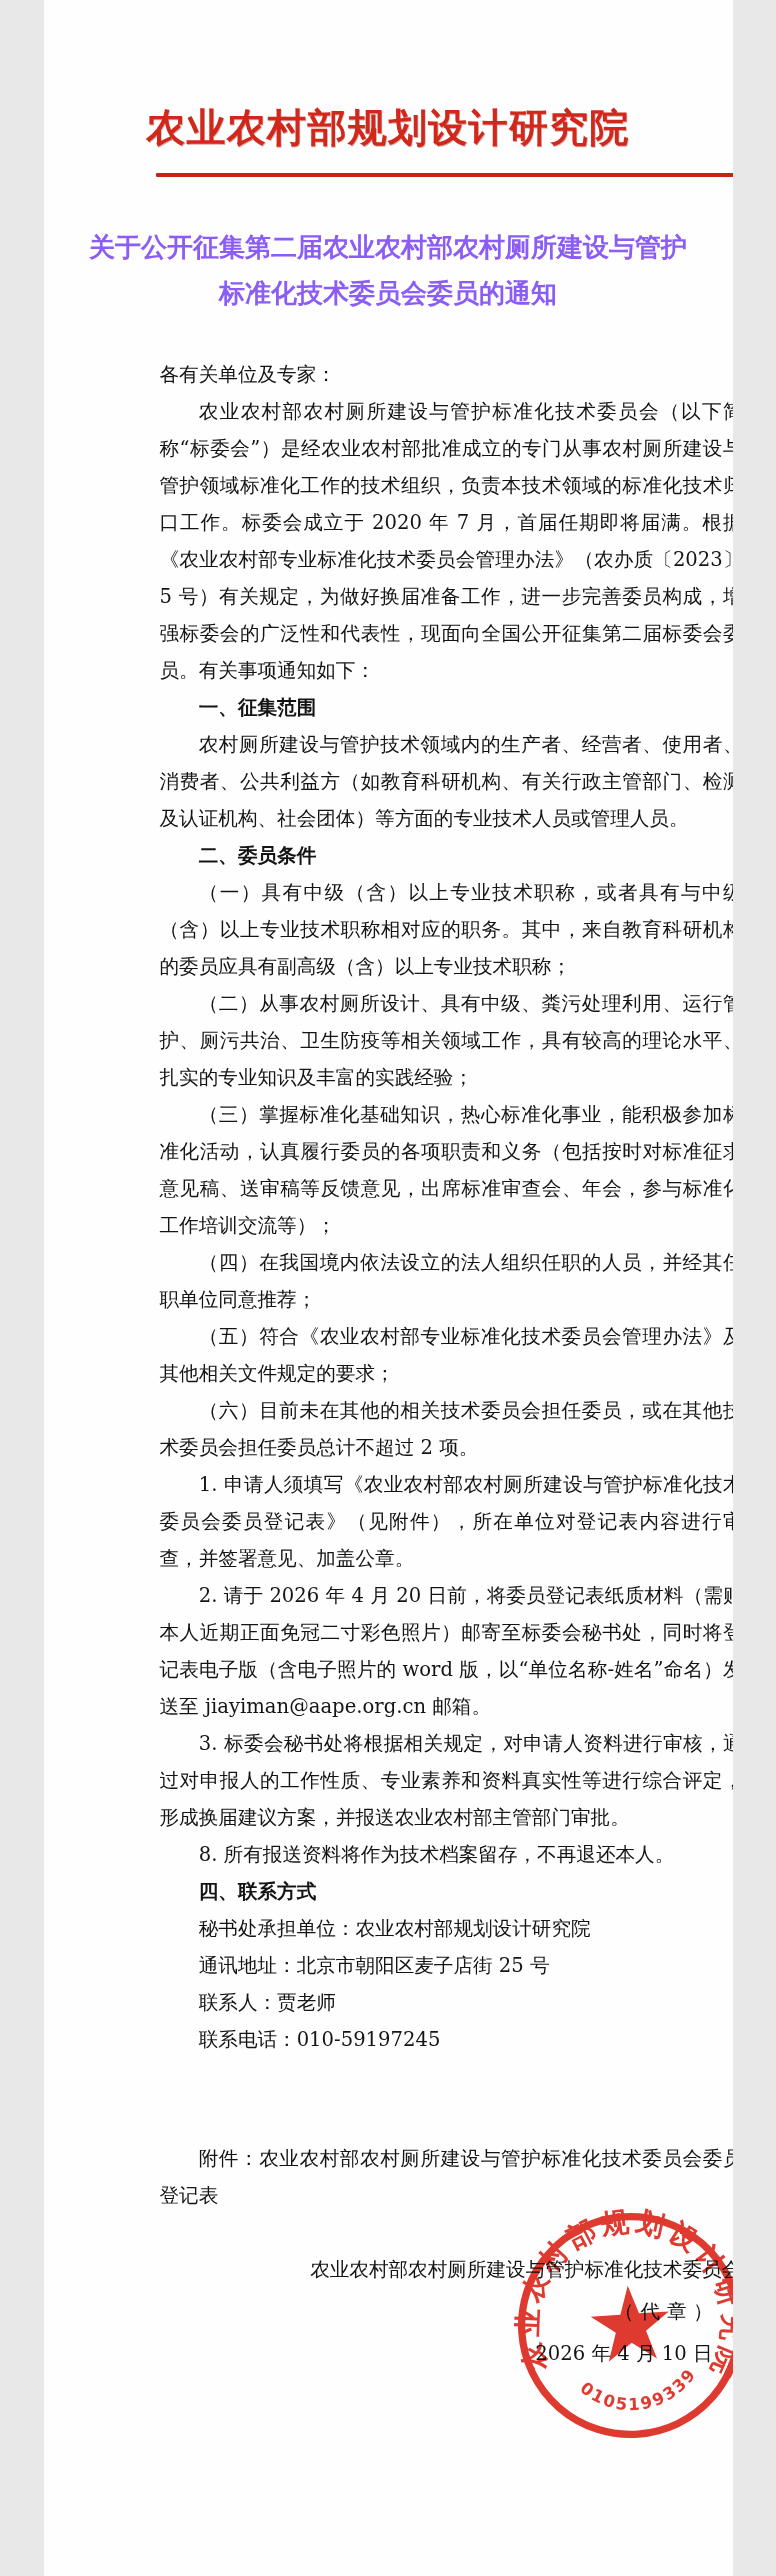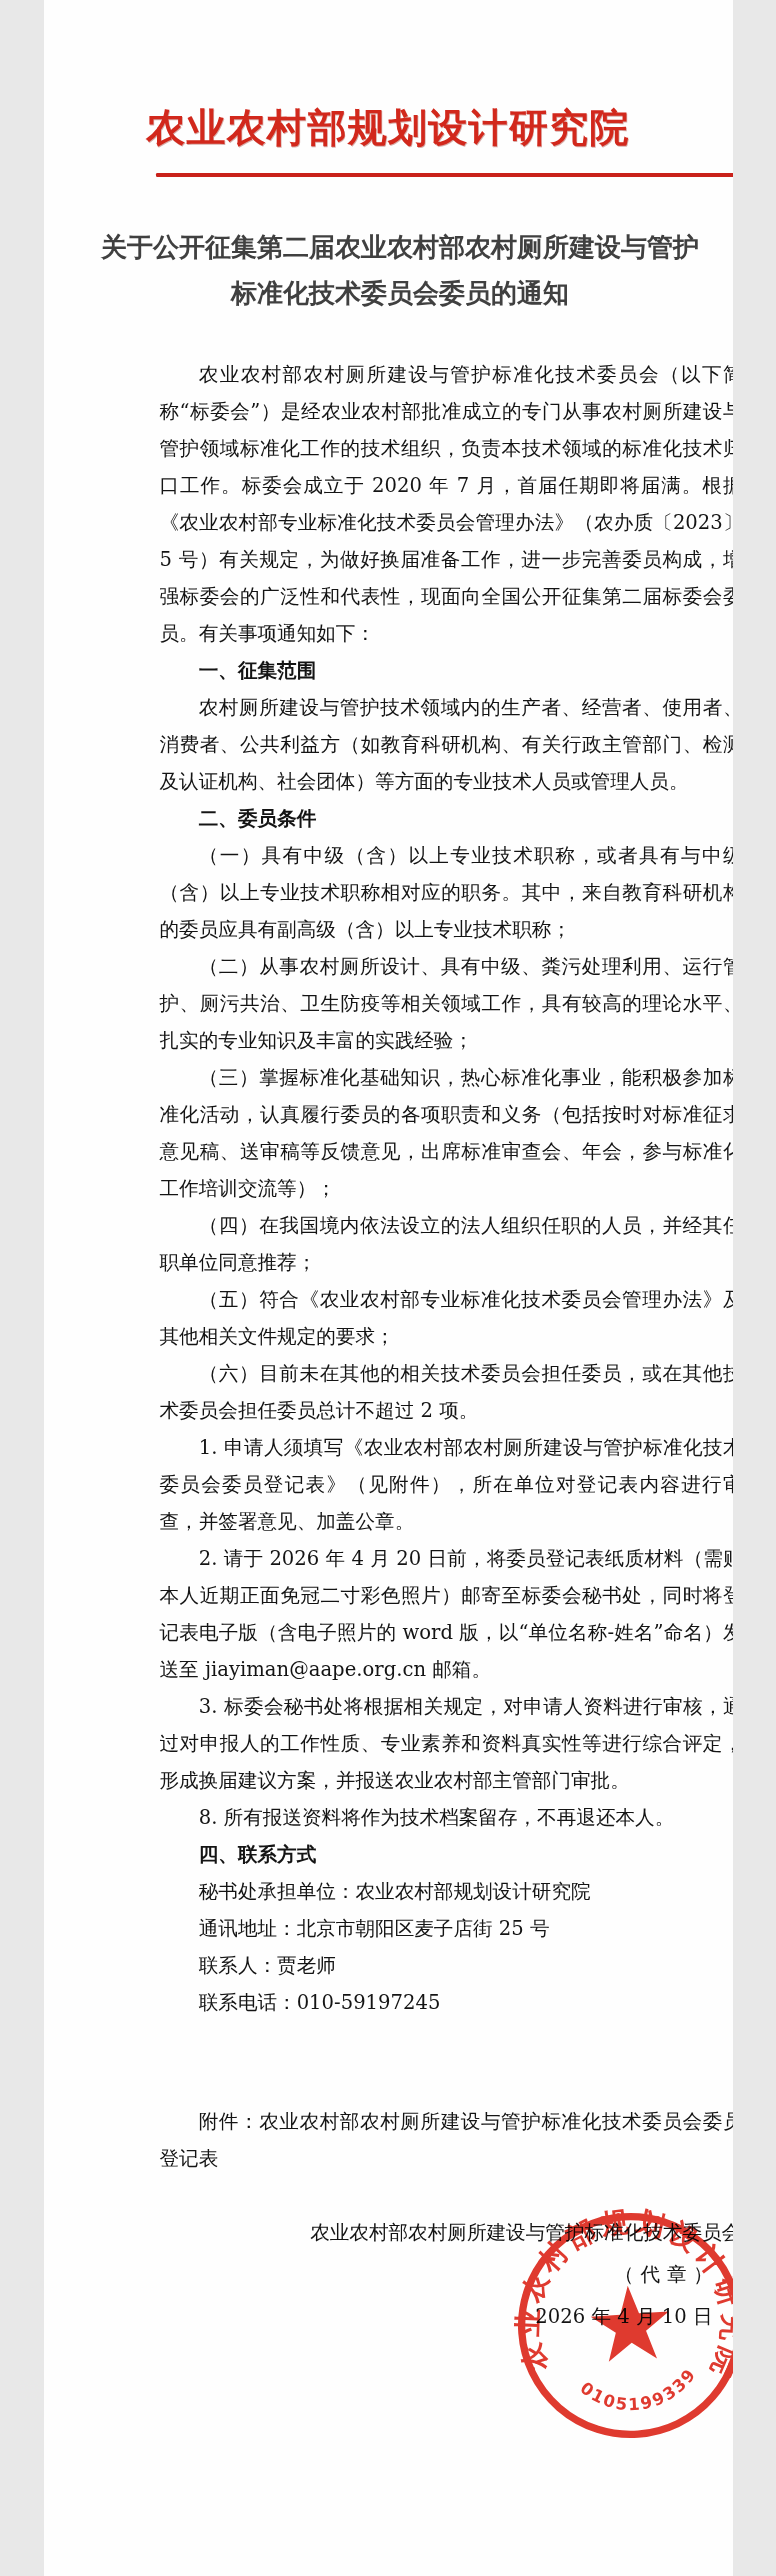--- a/index.html
+++ b/index.html
@@ -23,24 +23,24 @@
     white-space:nowrap;
   }
   .head-rule{
     position:absolute;top:173px;left:112px;
     width:589px;height:4px;
     background:#c9211a;
     border-radius:1.3px;
   }
   
   .doc-title{
-    position:absolute;top:224px;left:12px;width:100%;
+    position:absolute;top:224px;left:0;width:100%;
     text-align:center;
     font-size:26px;font-weight:700;line-height:46px;
-    color:#404040;
+    color:#8b5cf6;
   }
   
   .body-col{
     position:absolute;top:356px;left:116px;width:583px;
     font-size:19.6px;line-height:37px;
     text-align:justify;
     color:#141414;
   }
   .body-col p{margin:0;padding:0;}
   .indent{text-indent:2em;}
@@ -69,20 +69,21 @@
 
   <div class="red-head">农业农村部规划设计研究院</div>
   <div class="head-rule"></div>
 
   <div class="doc-title">
     <div>关于公开征集第二届农业农村部农村厕所建设与管护</div>
     <div>标准化技术委员会委员的通知</div>
   </div>
 
   <div class="body-col">
+    <p>各有关单位及专家：</p>
     <p class="indent">农业农村部农村厕所建设与管护标准化技术委员会（以下简称“标委会”）是经农业农村部批准成立的专门从事农村厕所建设与管护领域标准化工作的技术组织，负责本技术领域的标准化技术归口工作。标委会成立于 2020 年 7 月，首届任期即将届满。根据《农业农村部专业标准化技术委员会管理办法》（农办质〔2023〕5 号）有关规定，为做好换届准备工作，进一步完善委员构成，增强标委会的广泛性和代表性，现面向全国公开征集第二届标委会委员。有关事项通知如下：</p>
 
     <p class="sec-head">一、征集范围</p>
     <p class="indent">农村厕所建设与管护技术领域内的生产者、经营者、使用者、消费者、公共利益方（如教育科研机构、有关行政主管部门、检测及认证机构、社会团体）等方面的专业技术人员或管理人员。</p>
 
     <p class="sec-head">二、委员条件</p>
     <p class="indent">（一）具有中级（含）以上专业技术职称，或者具有与中级（含）以上专业技术职称相对应的职务。其中，来自教育科研机构的委员应具有副高级（含）以上专业技术职称；</p>
     <p class="indent">（二）从事农村厕所设计、具有中级、粪污处理利用、运行管护、厕污共治、卫生防疫等相关领域工作，具有较高的理论水平、扎实的专业知识及丰富的实践经验；</p>
     <p class="indent">（三）掌握标准化基础知识，热心标准化事业，能积极参加标准化活动，认真履行委员的各项职责和义务（包括按时对标准征求意见稿、送审稿等反馈意见，出席标准审查会、年会，参与标准化工作培训交流等）；</p>
     <p class="indent">（四）在我国境内依法设立的法人组织任职的人员，并经其任职单位同意推荐；</p>

